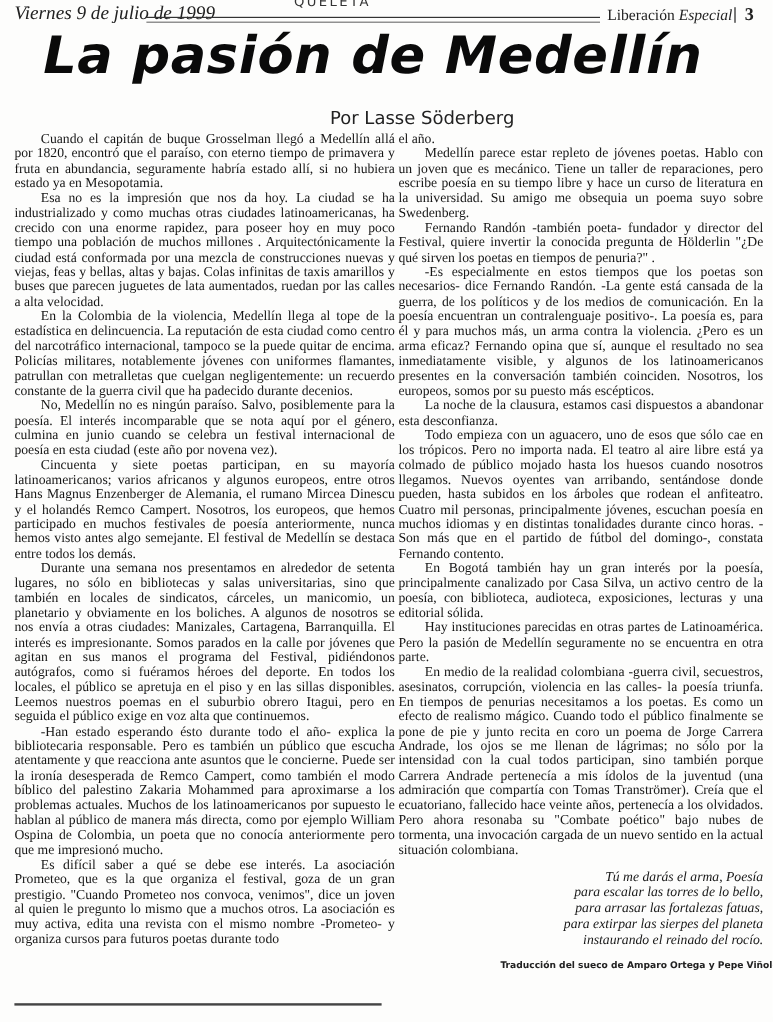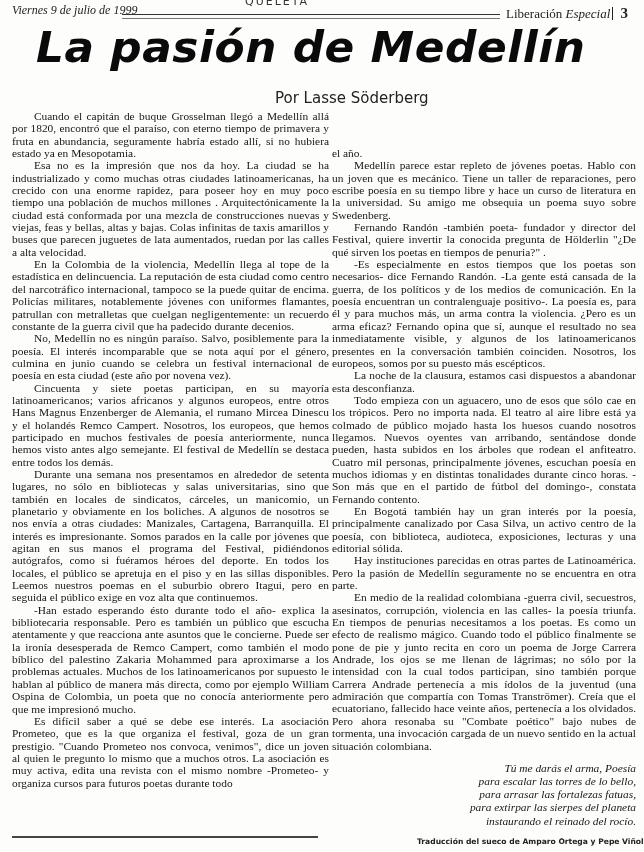--- a/index.html
+++ b/index.html
@@ -1,31 +1,31 @@
 <!DOCTYPE html>
 <html><head>
 <meta charset="utf-8">
 <style>
   html, body { margin: 0; padding: 0; background: #ffffff; }
   body { width: 644px; height: 852px; overflow: hidden; position: relative; color: #151515; }
   .page { position: absolute; left: 0; top: 0; width: 644px; height: 852px; background: #fdfdfc; }
-  .header-date { position: absolute; left: 12px; top: 3px; font-family: "Liberation Serif", serif; font-style: italic; font-size: 12px; color: #222; }
+  .header-date { position: absolute; left: 12px; top: 3px; font-family: "Liberation Serif", serif; font-style: italic; font-size: 16px; color: #222; }
   .header-logo { position: absolute; left: 245px; top: -5px; font-family: "DejaVu Sans", sans-serif; font-size: 11px; letter-spacing: 2px; color: #333; }
   .header-rule { position: absolute; left: 122px; top: 14px; width: 378px; height: 3px; border-top: 1.5px solid #333; border-bottom: 1px solid #777; }
   .header-section { position: absolute; left: 506px; top: 5px; font-family: "Liberation Serif", serif; font-size: 13px; color: #222; }
   .header-section .em { font-style: italic; }
   .header-bar { display: inline-block; width: 1px; height: 13px; background: #222; vertical-align: -2px; margin: 0 4px 0 2px; }
   .header-page { font-weight: bold; font-size: 15px; }
   .title { position: absolute; left: 36px; top: 22px; width: 600px; font-family: "DejaVu Sans", sans-serif; font-weight: bold; font-style: italic; font-size: 43px; letter-spacing: 0.5px; color: #0a0a0a; white-space: nowrap; transform: scaleX(1.02); transform-origin: left; }
   .byline { position: absolute; left: 275px; top: 89px; font-family: "DejaVu Sans", sans-serif; font-size: 15px; color: #222; }
   .col { position: absolute; top: 110px; font-family: "Liberation Serif", serif; font-size: 11.4px; line-height: 12.35px; text-align: justify; color: #161616; }
   .col-left { left: 12px; width: 317px; }
   .col-right { left: 332px; width: 304px; }
   .col p { margin: 0; text-indent: 22px; }
-  .col p.noindent { text-indent: 0; margin-top: 37px; }
+  .col p.noindent { text-indent: 0; }
   .poem { margin: 10px 0 0 16px; font-style: italic; font-size: 11.4px; line-height: 13.2px; text-align: right; }
   .poem div { white-space: nowrap; }
   .credit { margin: 8px 0 0 85px; font-family: "DejaVu Sans", sans-serif; font-weight: bold; font-size: 7.6px; color: #222; white-space: nowrap; }
   .bottom-rule { position: absolute; left: 12px; top: 836px; width: 306px; height: 2px; background: #444; }
 </style>
 </head>
 <body>
 
 <div class="page">
 

